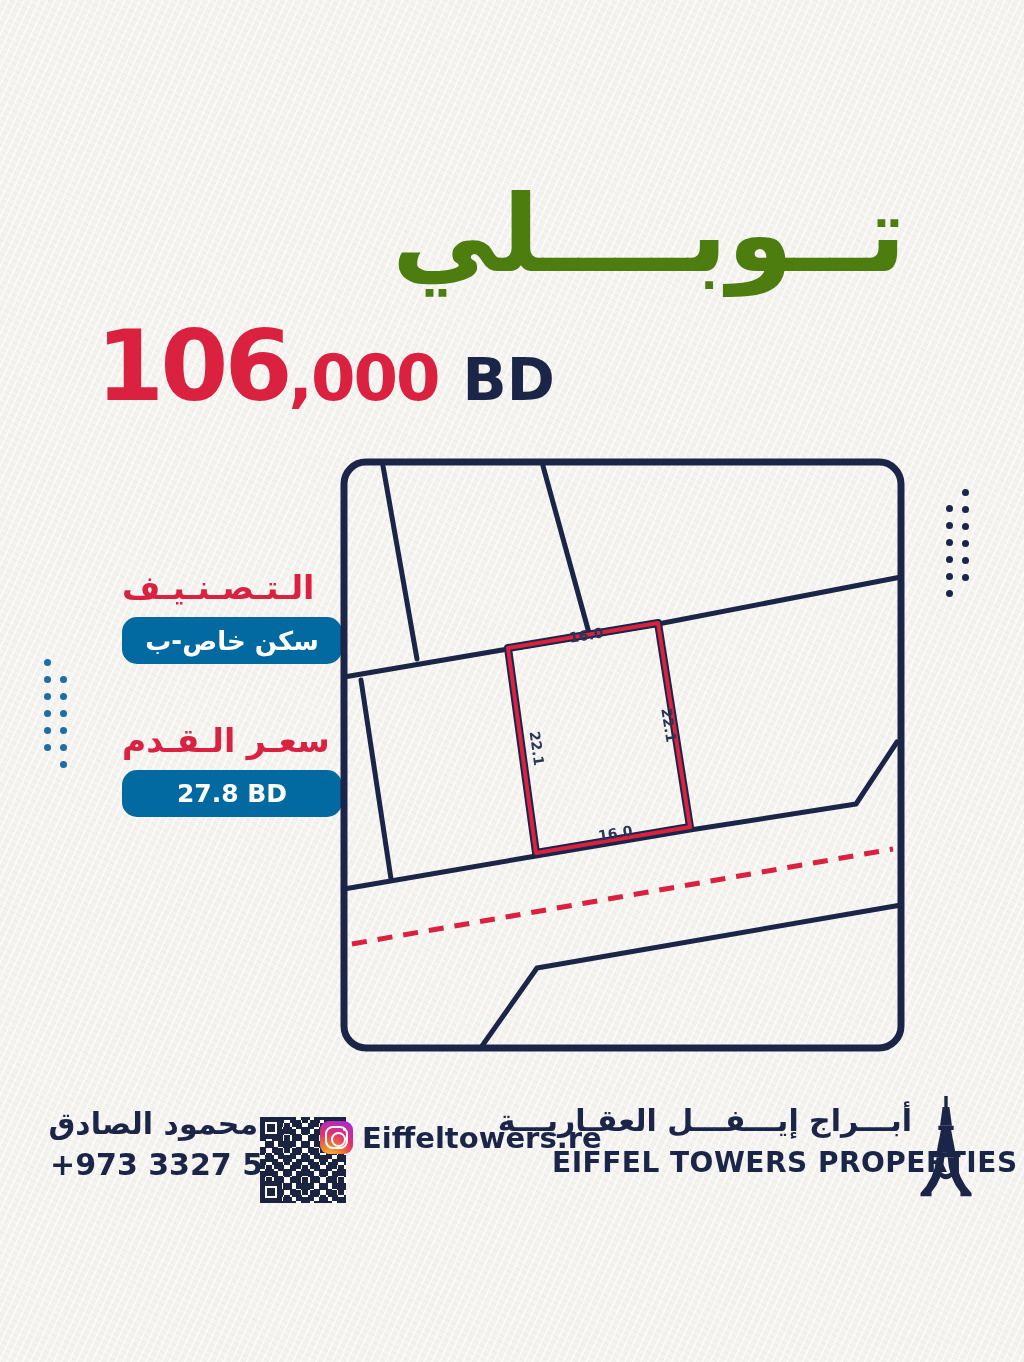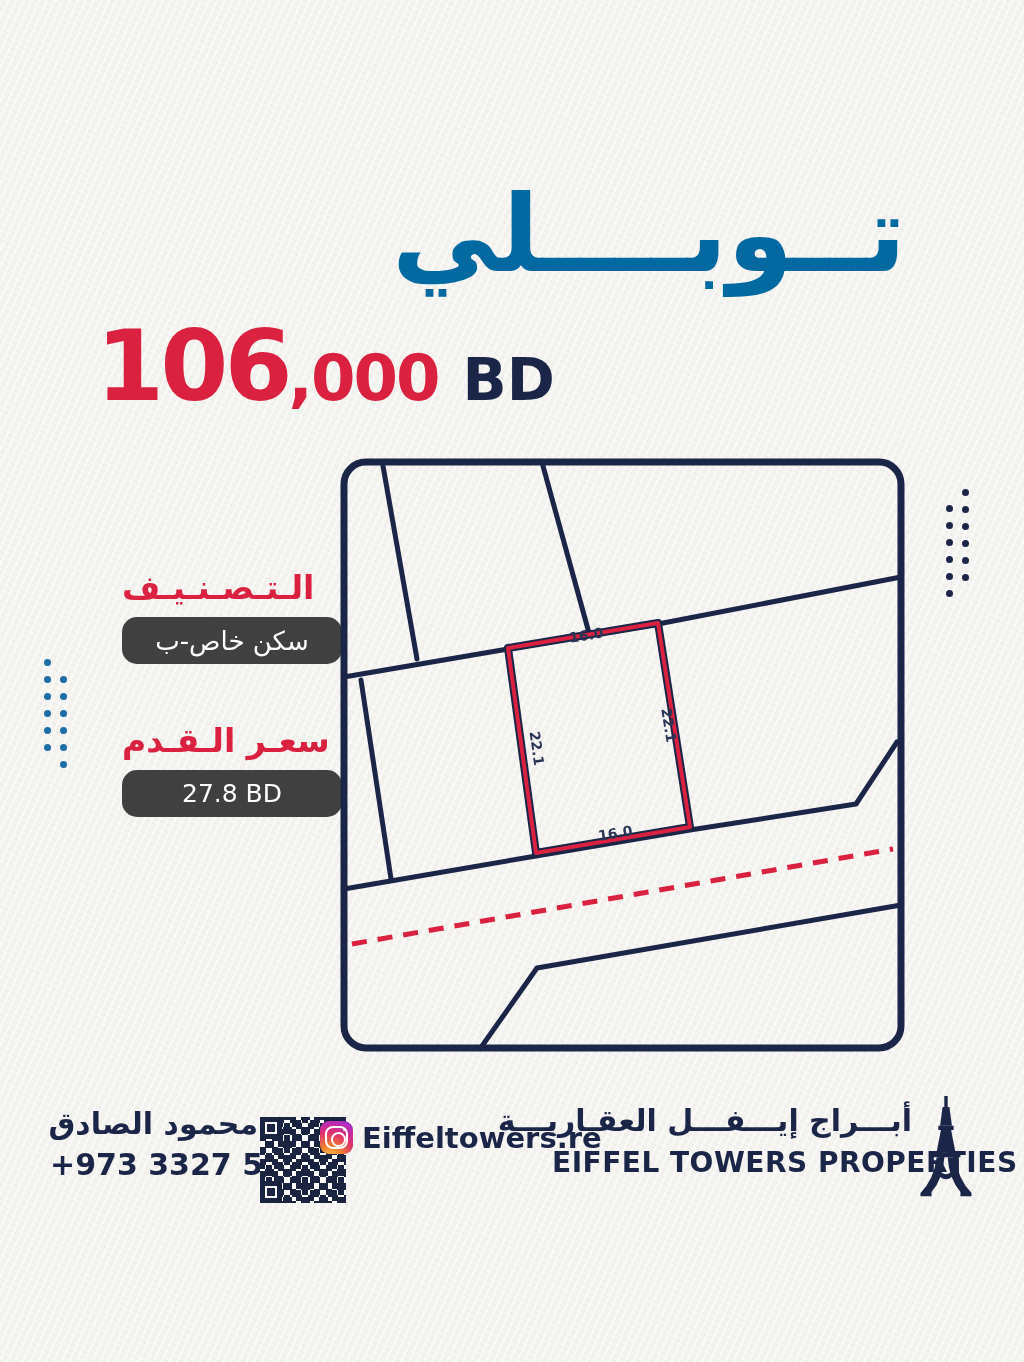--- a/index.html
+++ b/index.html
@@ -12,40 +12,40 @@
   .texture{
     position:absolute;inset:0;pointer-events:none;
     background:
       repeating-linear-gradient(115deg, rgba(255,255,255,.55) 0 2px, rgba(255,255,255,0) 2px 7px),
       repeating-linear-gradient(28deg, rgba(27,37,71,.02) 0 2px, rgba(27,37,71,0) 2px 6px);
   }
   
   .title{
     position:absolute;top:158px;right:118px;width:400px;
     direction:rtl;text-align:center;
-    font-size:106px;font-weight:bold;color:#0369a1;line-height:1.45;
+    font-size:106px;font-weight:bold;color:#4d7c0f;line-height:1.45;
   }
   .price{
     position:absolute;left:96px;top:300px;
     display:flex;align-items:baseline;white-space:nowrap;
   }
   .price .main{font-size:98px;font-weight:bold;color:#da2140;letter-spacing:-4px;line-height:1;margin-top:17px;}
   .price .rest{font-size:64px;font-weight:bold;color:#da2140;letter-spacing:-2px;line-height:1;}
   .price .cur{font-size:58px;font-weight:bold;color:#1b2547;margin-left:24px;line-height:1;}
   
   .specs{position:absolute;left:122px;top:568px;width:220px;}
   .spec{margin-bottom:57px;text-align:left;}
   .spec .lbl{
     direction:rtl;font-size:33px;font-weight:bold;color:#da2140;
     margin-bottom:10px;white-space:nowrap;
   }
   .spec .pill{
-    background:#404040;border-radius:15px;height:47px;
+    background:#0369a1;border-radius:15px;height:47px;
     display:flex;align-items:center;justify-content:center;
-    color:#ffffff;font-size:26px;font-weight:normal;direction:rtl;white-space:nowrap;
+    color:#ffffff;font-size:26px;font-weight:bold;direction:rtl;white-space:nowrap;
   }
   .spec .pill.latin{direction:ltr;font-size:25px;letter-spacing:0px;}
   
   .map{position:absolute;left:340px;top:458px;}
   .map text{font-family:"DejaVu Sans","Liberation Sans",sans-serif;font-size:14px;font-weight:600;fill:#2a3556;}
   
   .dots{position:absolute;display:flex;gap:9px;}
   .dots .col{display:flex;flex-direction:column;gap:10px;}
   .dots .dot{width:7px;height:7px;border-radius:50%;}
   .dots.navy{left:946px;top:489px;}

